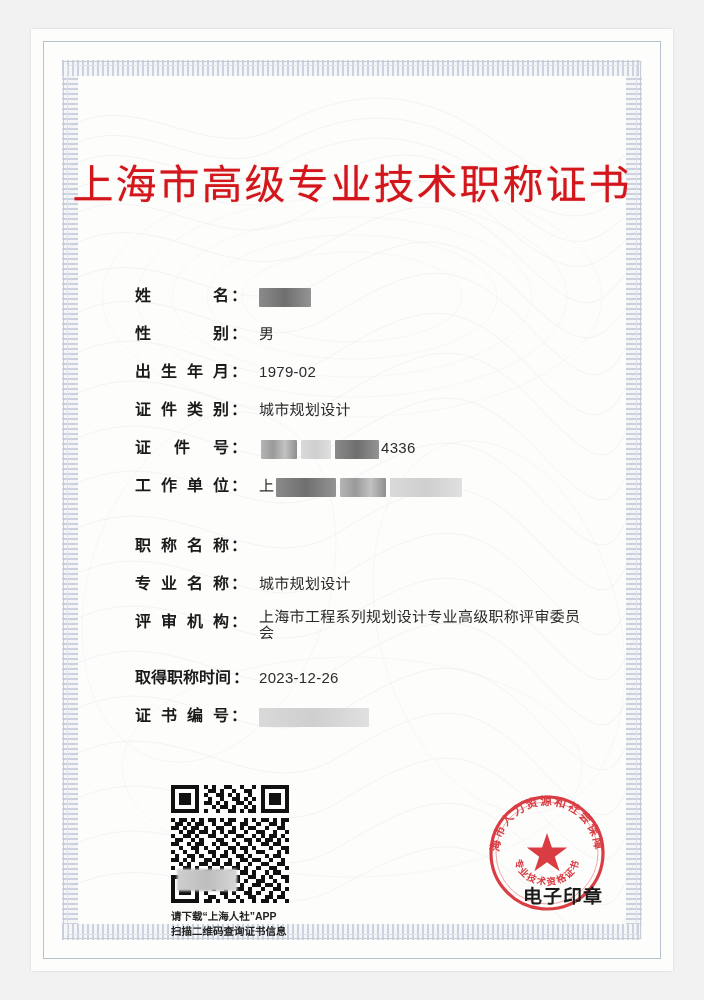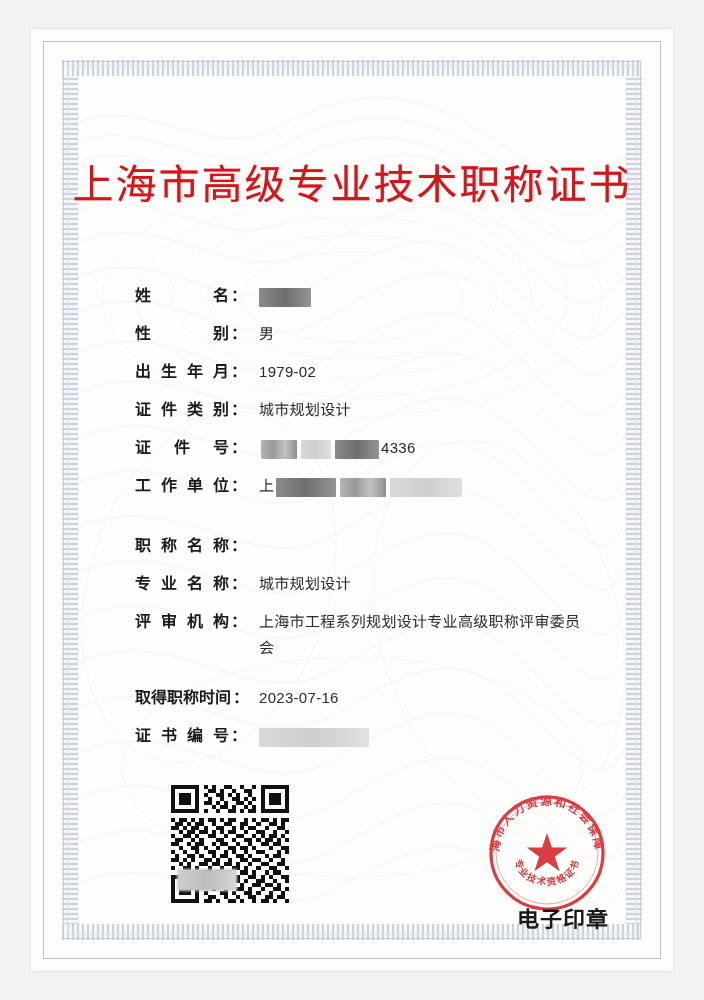--- a/index.html
+++ b/index.html
@@ -138,21 +138,21 @@
   }
   .field-value {
     flex: 1;
     font-size: 15px;
     color: #2b2b2b;
     line-height: 30px;
     padding-left: 12px;
     letter-spacing: 0.3px;
   }
   .field-value.multiline {
-    line-height: 26px;
+    line-height: 16px;
     padding-top: 2px;
   }
 
   
   .redact {
     display: inline-block;
     vertical-align: middle;
     height: 19px;
     border-radius: 1px;
     background: linear-gradient(90deg,#b5b5b5,#9a9a9a,#c2c2c2,#8e8e8e);
@@ -210,25 +210,24 @@
     width: 128px;
     height: 128px;
   }
   .seal svg { display: block; }
   .seal-caption {
     position: absolute;
     left: 472px;
     top: 852px;
     width: 120px;
     text-align: center;
-    font-size: 22px;
+    font-size: 19px;
     font-weight: bold;
     color: #1a1a1a;
     letter-spacing: 1px;
-    margin-top: 20px;
   }
 </style>
 </head>
 <body>
 
 <div class="page">
 
   <div class="cert-sheet">
 
     <div class="cert-border-outer"></div>
@@ -406,21 +405,21 @@
             <span class="label-text">
                 <span>取</span>
                 <span>得</span>
                 <span>职</span>
                 <span>称</span>
                 <span>时</span>
                 <span>间</span>
               </span>
               <span class="label-colon">：</span>
           </div>
-          <div class="field-value">2023-07-16</div>
+          <div class="field-value">2023-12-26</div>
         </div>
 
         <div class="field-row">
           <div class="label-wrap">
             <span class="label-text">
                 <span>证</span>
                 <span>书</span>
                 <span>编</span>
                 <span>号</span>
               </span>
@@ -668,20 +667,24 @@
                 <rect x="14" y="28" width="2" height="1"></rect>
                 <rect x="17" y="28" width="1" height="1"></rect>
                 <rect x="20" y="28" width="1" height="1"></rect>
                 <rect x="22" y="28" width="2" height="1"></rect>
                 <rect x="25" y="28" width="1" height="1"></rect>
                 <rect x="28" y="28" width="1" height="1"></rect>
             </g>
           </svg>
           <div class="qr-blur"></div>
         </div>
+        <div class="qr-caption">
+          <div>请下载“上海人社”APP</div>
+          <div>扫描二维码查询证书信息</div>
+        </div>
       </div>
 
       <div class="seal">
         <svg width="128" height="128" viewBox="0 0 128 128" xmlns="http://www.w3.org/2000/svg">
           <defs>
             <path id="outerArc" d="M 64,64 m -48,0 a 48,48 0 1,1 96,0" fill="none"></path>
             <path id="outerArcBottom" d="M 20,64 a 44,44 0 0,0 88,0" fill="none"></path>
             <path id="innerArcBottom" d="M 32,70 a 32,26 0 0,0 64,0" fill="none"></path>
           </defs>
           <g opacity="0.88">

